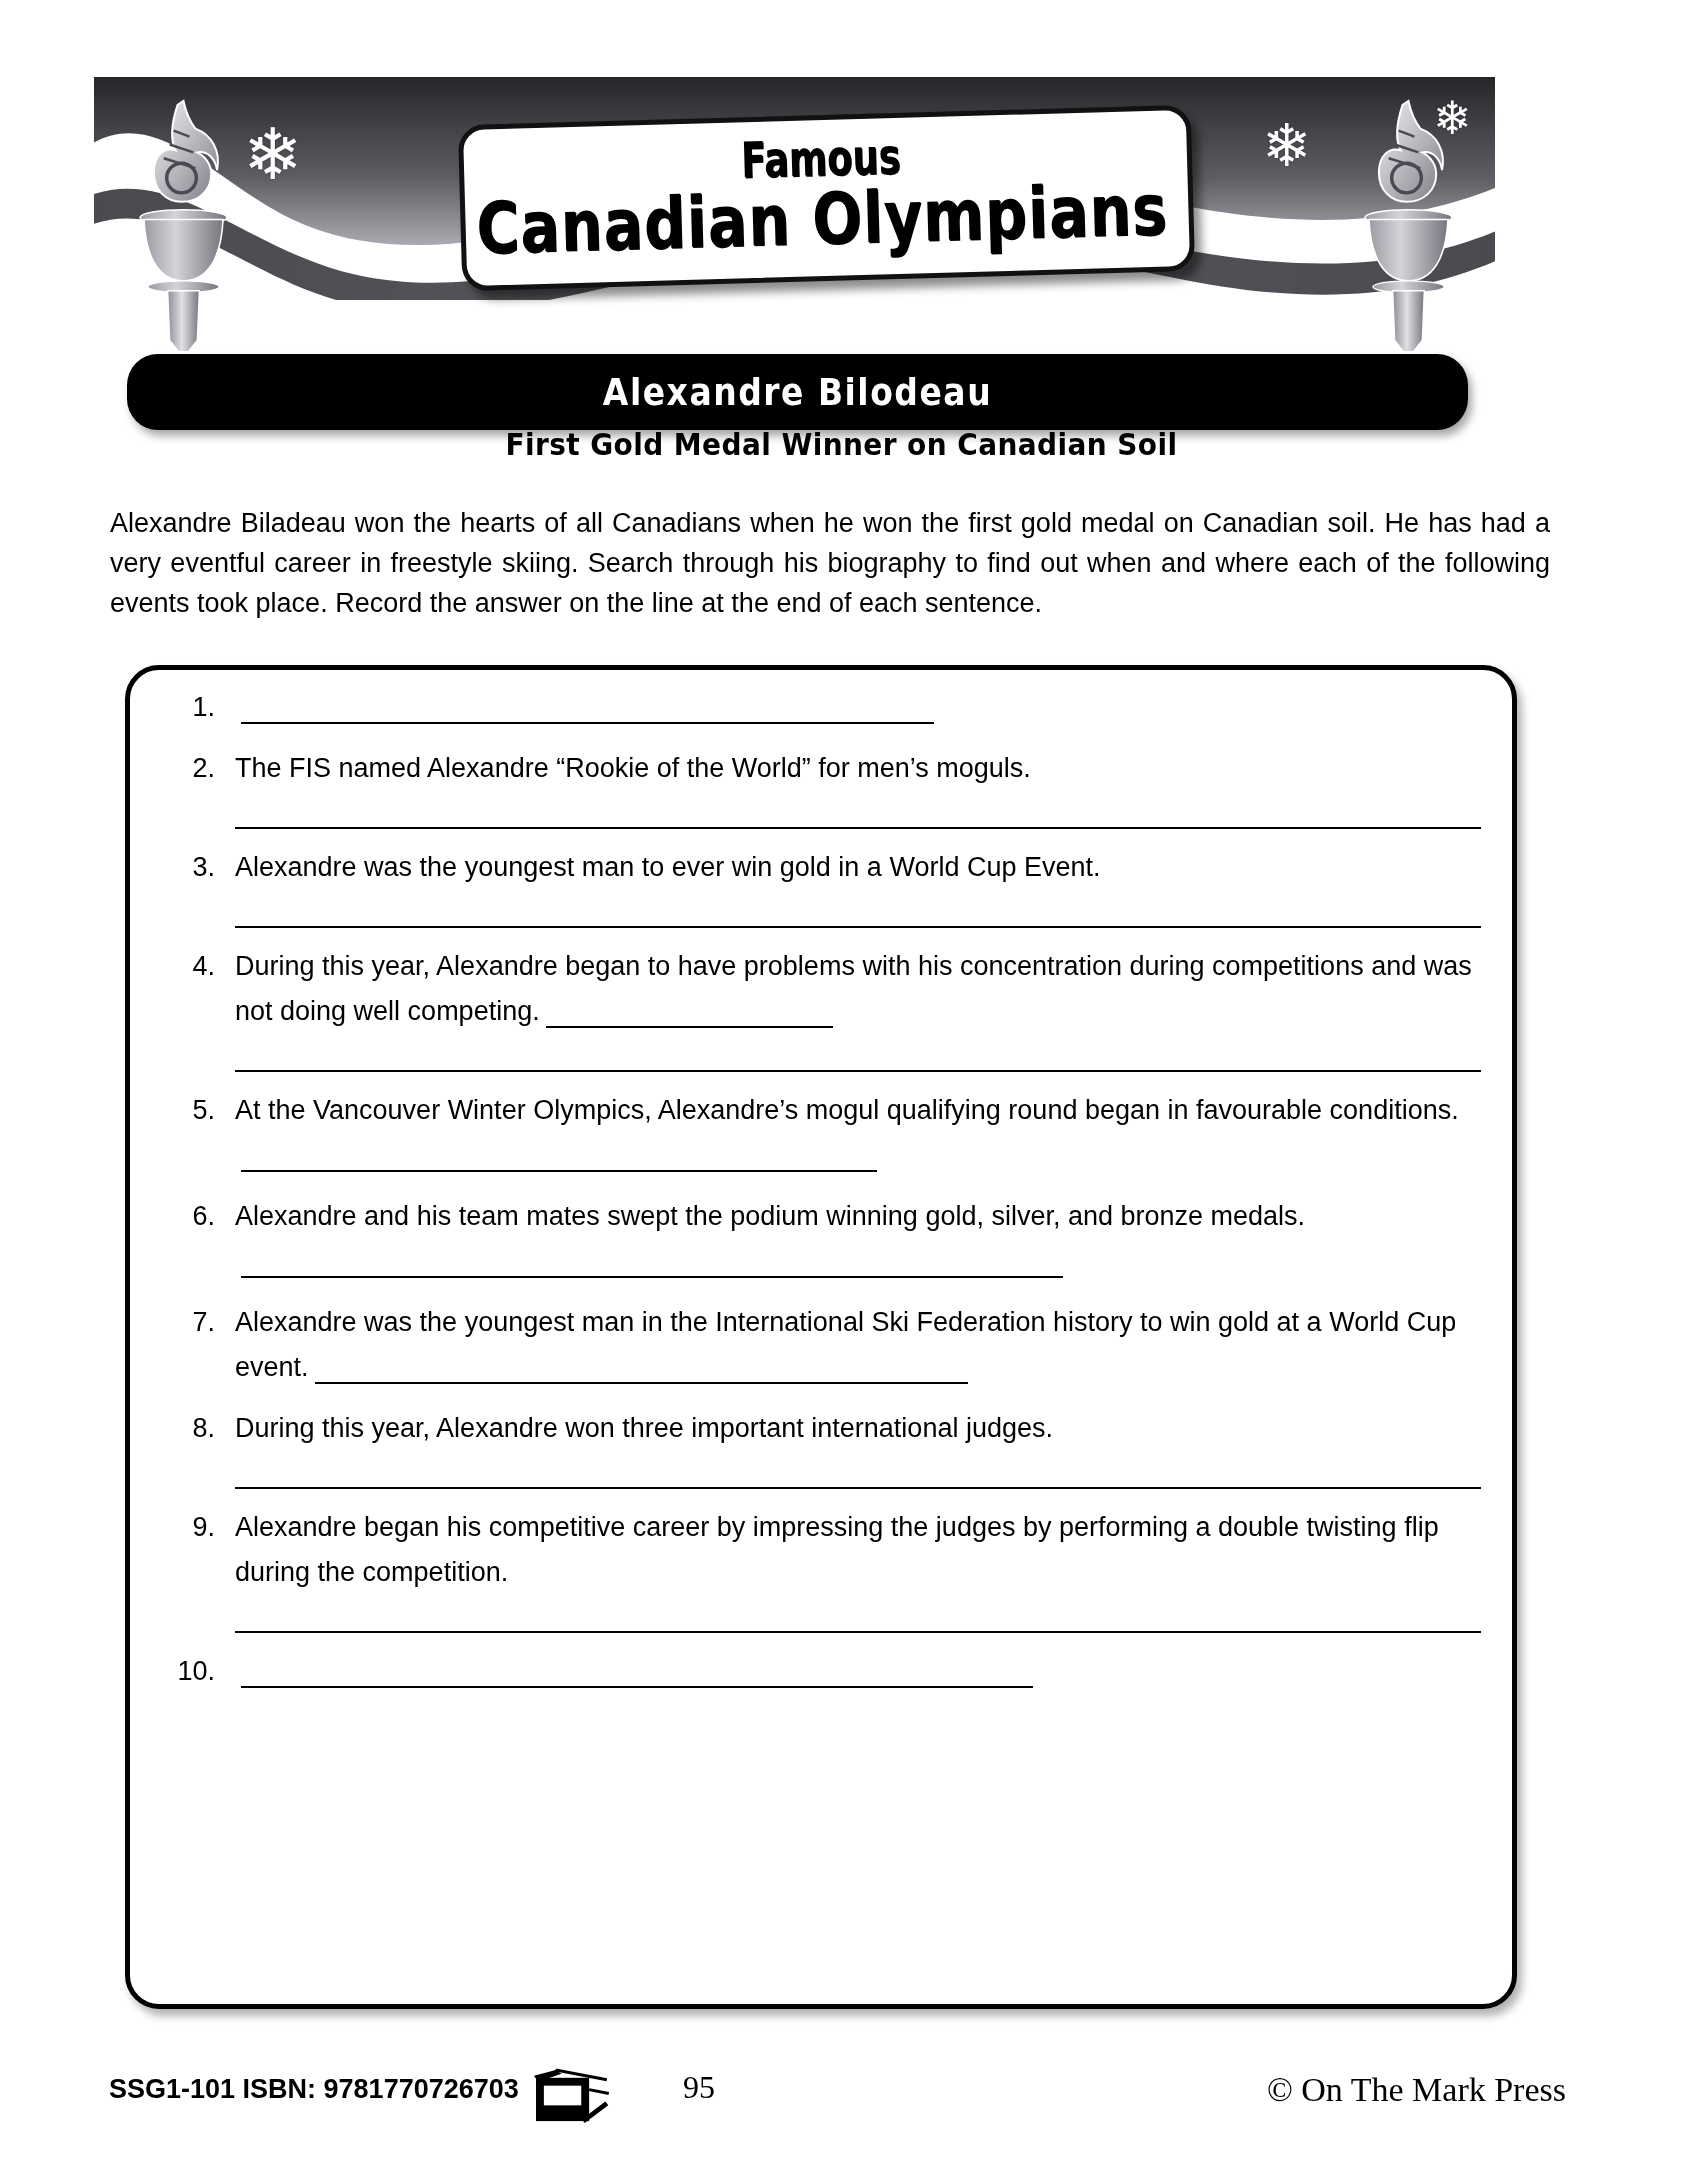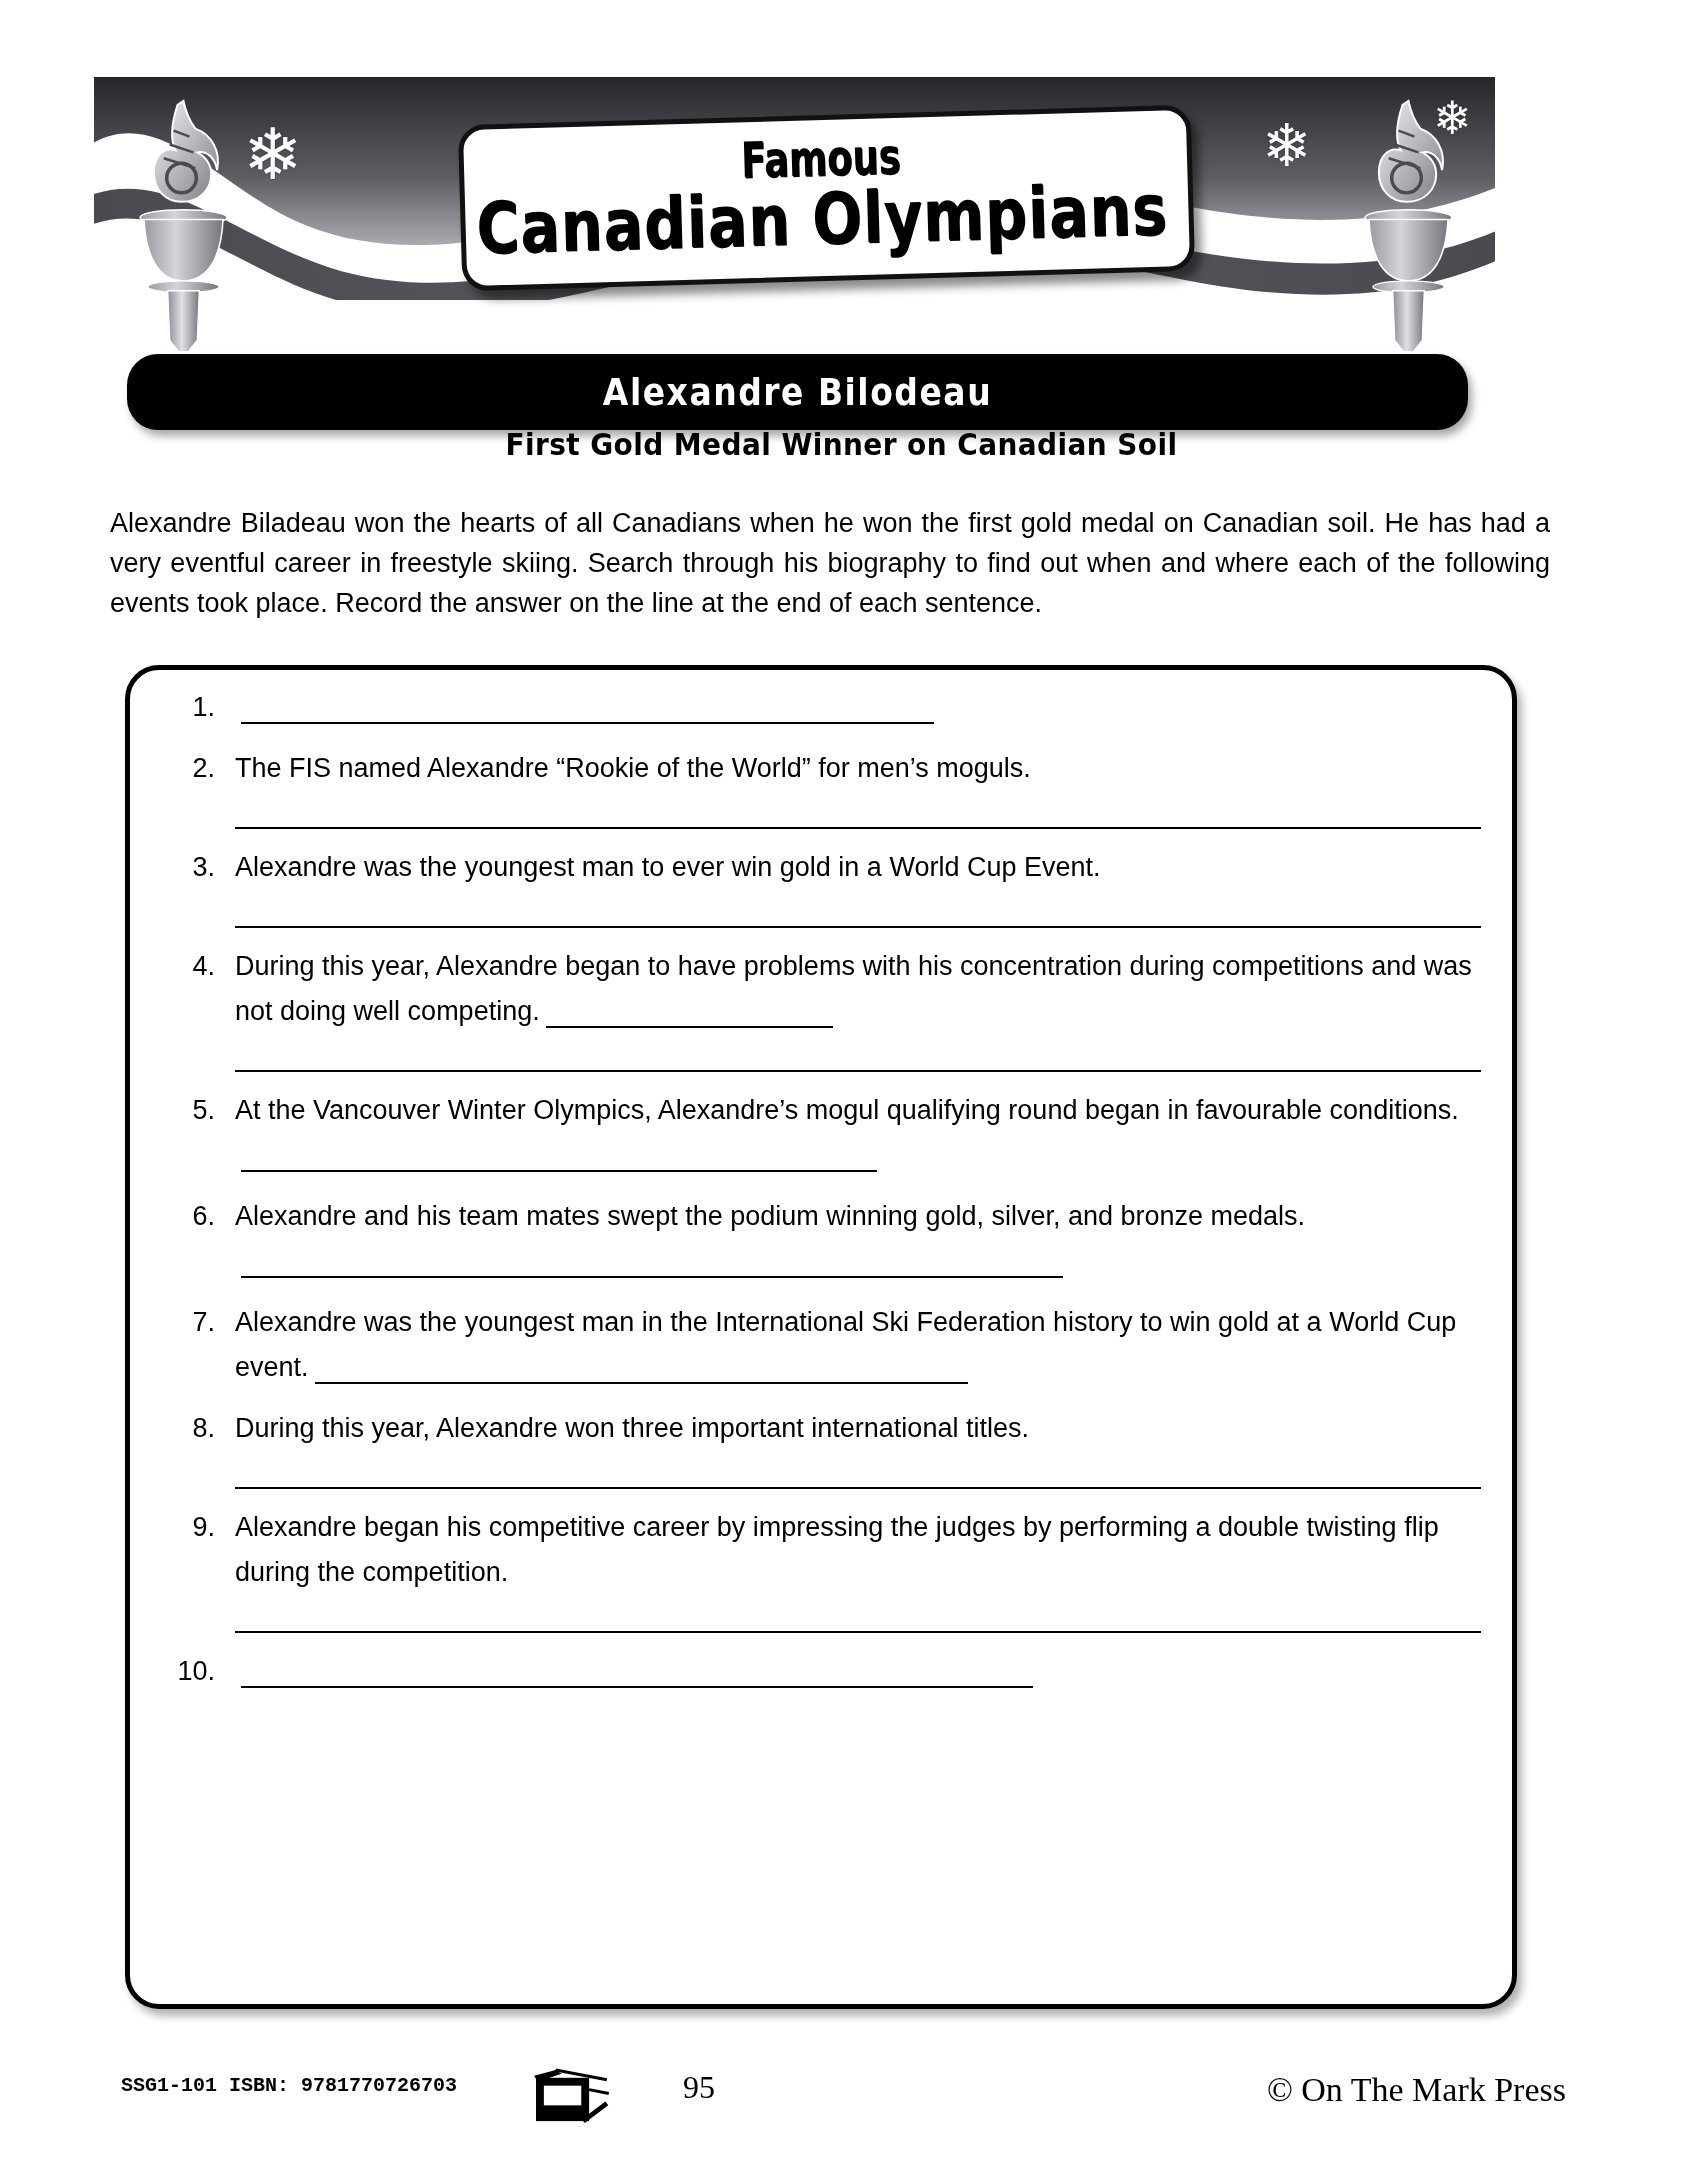--- a/index.html
+++ b/index.html
@@ -204,25 +204,25 @@
     display: block;
     border-bottom: 2.5px solid #000;
     height: 34px;
     width: 100%;
     margin-top: 2px;
   }
 
   
   .footer-left {
     position: absolute;
-    left: 121px;
+    left: 109px;
     top: 2074px;
-    font-family: Liberation Mono, monospace;
+    font-family: Liberation Sans, sans-serif;
     font-weight: bold;
-    font-size: 20px;
+    font-size: 27px;
   }
   .footer-icon {
     position: absolute;
     left: 522px;
     top: 2066px;
     width: 89px;
     height: 61px;
   }
   .footer-page {
     position: absolute;
@@ -397,21 +397,21 @@
   <div class="qitem">
     <div class="qnum">7.</div>
     <div class="qtext">
       <span>Alexandre was the youngest man in the International Ski Federation history to win gold at a World Cup event.</span><span class="ansline" style="width:653px"></span>
     </div>
   </div>
 
   <div class="qitem">
     <div class="qnum">8.</div>
     <div class="qtext">
-      <span>During this year, Alexandre won three important international titles.</span>
+      <span>During this year, Alexandre won three important international judges.</span>
       <span class="ansline-full"></span>
     </div>
   </div>
 
   <div class="qitem">
     <div class="qnum">9.</div>
     <div class="qtext">
       <span>Alexandre began his competitive career by impressing the judges by performing a double twisting flip during the competition.</span>
       <span class="ansline-full"></span>
     </div>

